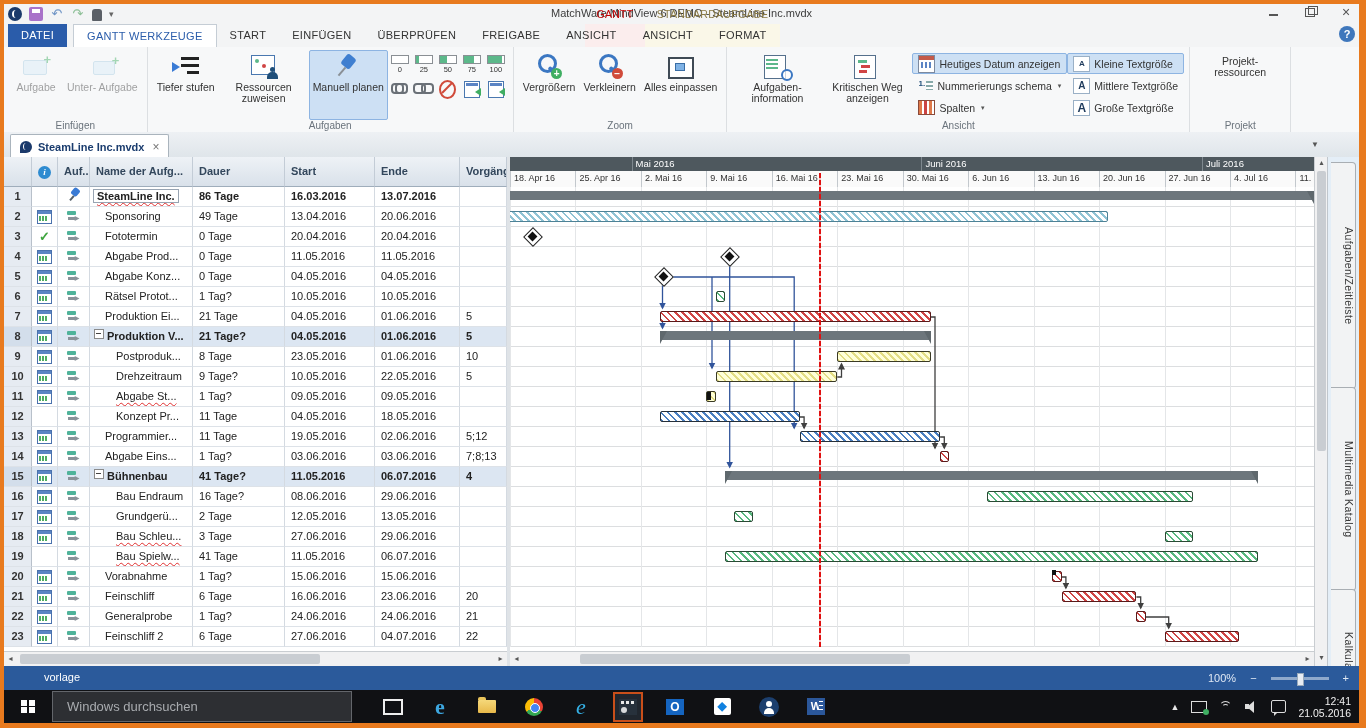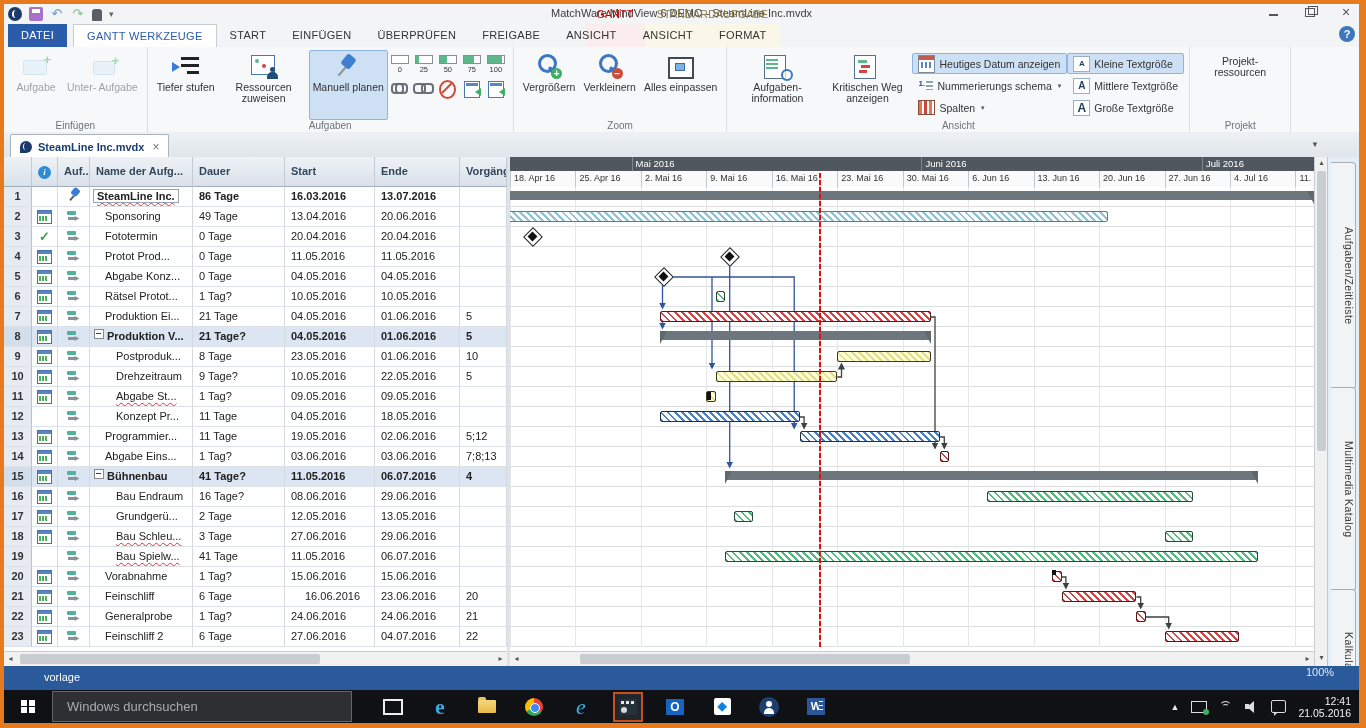--- a/index.html
+++ b/index.html
@@ -158,21 +158,21 @@
   .gsummary .cap.r{right:0;border-left:7px solid transparent;}
   .ms-ring{position:absolute;width:12px;height:12px;border:1px solid #222;transform:rotate(45deg);background:#fff;z-index:3;}
   .ms-core{position:absolute;width:7px;height:7px;background:#111;transform:rotate(45deg);z-index:4;}
   .bmark{position:absolute;background:#111;z-index:4;}
   .vscroll{position:absolute;left:1310px;top:0;width:13px;height:509px;background:#f1f1f2;border-left:1px solid #c9cdd1;}
   .sidetabs{position:absolute;left:1323px;top:0;width:32px;height:509px;background:#e4eef7;border-left:1px solid #c0c6cc;}
   .sidetab{position:absolute;left:3px;width:24px;background:#f2f3f4;border:1px solid #a9aeb3;border-left:none;border-radius:0 4px 4px 0;writing-mode:vertical-rl;font-size:10.5px;color:#3a3a3a;padding:10px 0;text-align:center;letter-spacing:.4px;}
   
   .statusbar{position:absolute;left:0;top:662px;width:100%;height:24px;background:#2b5a9b;color:#fff;font-size:11px;}
   .statusbar .sb-left{position:absolute;left:40px;top:5px;}
-  .sb-zoom{position:absolute;right:10px;top:0;height:24px;display:flex;align-items:center;gap:14px;color:#dfe8f4;flex-direction:column;}
+  .sb-zoom{position:absolute;right:10px;top:0;height:24px;display:flex;align-items:center;gap:14px;color:#dfe8f4;}
   .sb-track{width:58px;height:3px;background:#8fa9cc;position:relative;}
   .sb-knob{position:absolute;left:26px;top:-4px;width:5px;height:11px;background:#e8edf4;border:1px solid #9ab;}
   
   .taskbar{position:absolute;left:0;top:686px;width:100%;height:33px;background:#101114;display:flex;align-items:center;}
   .tb-start{width:48px;height:33px;display:flex;align-items:center;justify-content:center;}
   .winlogo{width:14px;height:14px;display:grid;grid-template-columns:6px 6px;grid-template-rows:6px 6px;gap:1.5px;}
   .winlogo i{background:#fdfdfd;}
   .tb-search{width:300px;height:31px;background:#2d2f33;border:1px solid #63666b;display:flex;align-items:center;padding-left:12px;box-sizing:border-box;}
   .tb-search input{background:transparent;border:none;outline:none;color:#b8babd;font-size:13px;font-family:"Liberation Sans",sans-serif;width:250px;}
   .tb-search input::placeholder{color:#a8abaf;}
@@ -460,21 +460,21 @@
             <div class="td" style="flex: 0 0 103px; width: 103px; padding-left: 15px;"><span>Fototermin</span></div>
             <div class="td" style="flex: 0 0 92px; width: 92px;">0 Tage</div>
             <div class="td" style="flex: 0 0 90px; width: 90px;">20.04.2016</div>
             <div class="td" style="flex: 0 0 85px; width: 85px;">20.04.2016</div>
             <div class="td" style="flex: 0 0 47px; width: 47px;"></div>
           </div>
           <div class="trow">
             <div class="td num" style="flex: 0 0 28px; width: 28px;">4</div>
             <div class="td cicon" style="flex: 0 0 26px; width: 26px;"><span class="i-cal"></span></div>
             <div class="td cicon" style="flex: 0 0 32px; width: 32px;"><span class="i-manual"></span></div>
-            <div class="td" style="flex: 0 0 103px; width: 103px; padding-left: 15px;"><span>Protot Prod...</span></div>
+            <div class="td" style="flex: 0 0 103px; width: 103px; padding-left: 15px;"><span>Abgabe Prod...</span></div>
             <div class="td" style="flex: 0 0 92px; width: 92px;">0 Tage</div>
             <div class="td" style="flex: 0 0 90px; width: 90px;">11.05.2016</div>
             <div class="td" style="flex: 0 0 85px; width: 85px;">11.05.2016</div>
             <div class="td" style="flex: 0 0 47px; width: 47px;"></div>
           </div>
           <div class="trow">
             <div class="td num" style="flex: 0 0 28px; width: 28px;">5</div>
             <div class="td cicon" style="flex: 0 0 26px; width: 26px;"><span class="i-cal"></span></div>
             <div class="td cicon" style="flex: 0 0 32px; width: 32px;"><span class="i-manual"></span></div>
             <div class="td" style="flex: 0 0 103px; width: 103px; padding-left: 15px;"><span>Abgabe Konz...</span></div>
@@ -632,21 +632,21 @@
             <div class="td" style="flex: 0 0 90px; width: 90px;">15.06.2016</div>
             <div class="td" style="flex: 0 0 85px; width: 85px;">15.06.2016</div>
             <div class="td" style="flex: 0 0 47px; width: 47px;"></div>
           </div>
           <div class="trow">
             <div class="td num" style="flex: 0 0 28px; width: 28px;">21</div>
             <div class="td cicon" style="flex: 0 0 26px; width: 26px;"><span class="i-cal"></span></div>
             <div class="td cicon" style="flex: 0 0 32px; width: 32px;"><span class="i-manual"></span></div>
             <div class="td" style="flex: 0 0 103px; width: 103px; padding-left: 15px;"><span>Feinschliff</span></div>
             <div class="td" style="flex: 0 0 92px; width: 92px;">6 Tage</div>
-            <div class="td" style="flex: 0 0 90px; width: 90px; text-align: center;">16.06.2016</div>
+            <div class="td" style="flex: 0 0 90px; width: 90px;">16.06.2016</div>
             <div class="td" style="flex: 0 0 85px; width: 85px;">23.06.2016</div>
             <div class="td" style="flex: 0 0 47px; width: 47px;">20</div>
           </div>
           <div class="trow">
             <div class="td num" style="flex: 0 0 28px; width: 28px;">22</div>
             <div class="td cicon" style="flex: 0 0 26px; width: 26px;"><span class="i-cal"></span></div>
             <div class="td cicon" style="flex: 0 0 32px; width: 32px;"><span class="i-manual"></span></div>
             <div class="td" style="flex: 0 0 103px; width: 103px; padding-left: 15px;"><span>Generalprobe</span></div>
             <div class="td" style="flex: 0 0 92px; width: 92px;">1 Tag?</div>
             <div class="td" style="flex: 0 0 90px; width: 90px;">24.06.2016</div>

